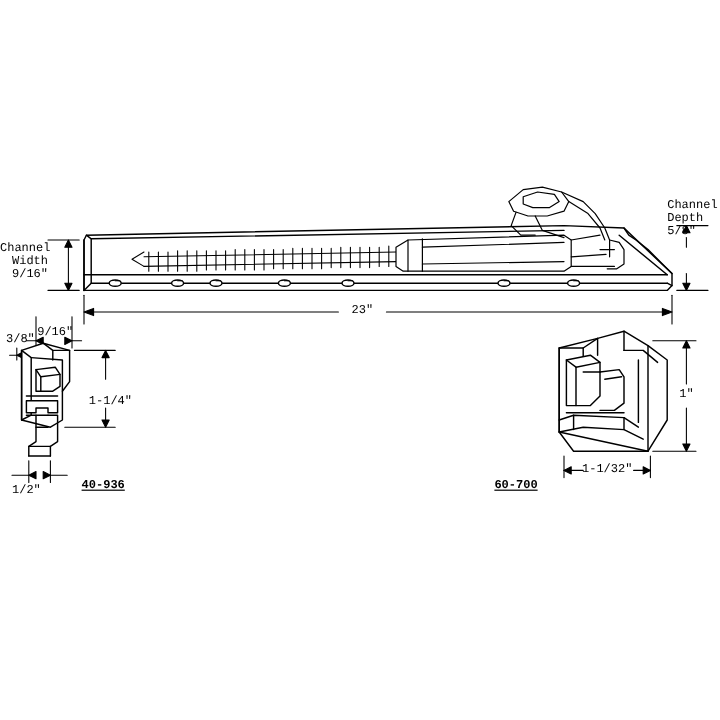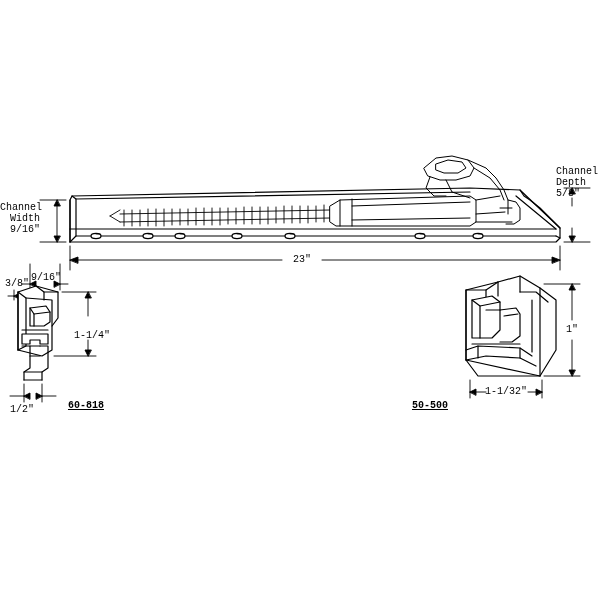--- a/index.html
+++ b/index.html
@@ -251,17 +251,17 @@
   <div class="lbl center" style="left:2px; top:278px; width:30px;">3/8"</div>
 
   <div class="lbl center" style="left:74px; top:330px; width:36px;">1-1/4"</div>
 
   <div class="lbl" style="left:10px; top:404px; width:30px;">1/2"</div>
 
   <div class="lbl center" style="left:562px; top:324px; width:20px;">1"</div>
 
   <div class="lbl center" style="left:480px; top:386px; width:52px;">1-1/32"</div>
 
-  <div class="lbl part-no center" style="left:56px; top:400px; width:60px;">60-818</div>
-
-  <div class="lbl part-no center" style="left:400px; top:400px; width:60px;">50-500</div>
+  <div class="lbl part-no center" style="left:56px; top:400px; width:60px;">40-936</div>
+
+  <div class="lbl part-no center" style="left:400px; top:400px; width:60px;">60-700</div>
 
 </div>
 
 </body></html>

